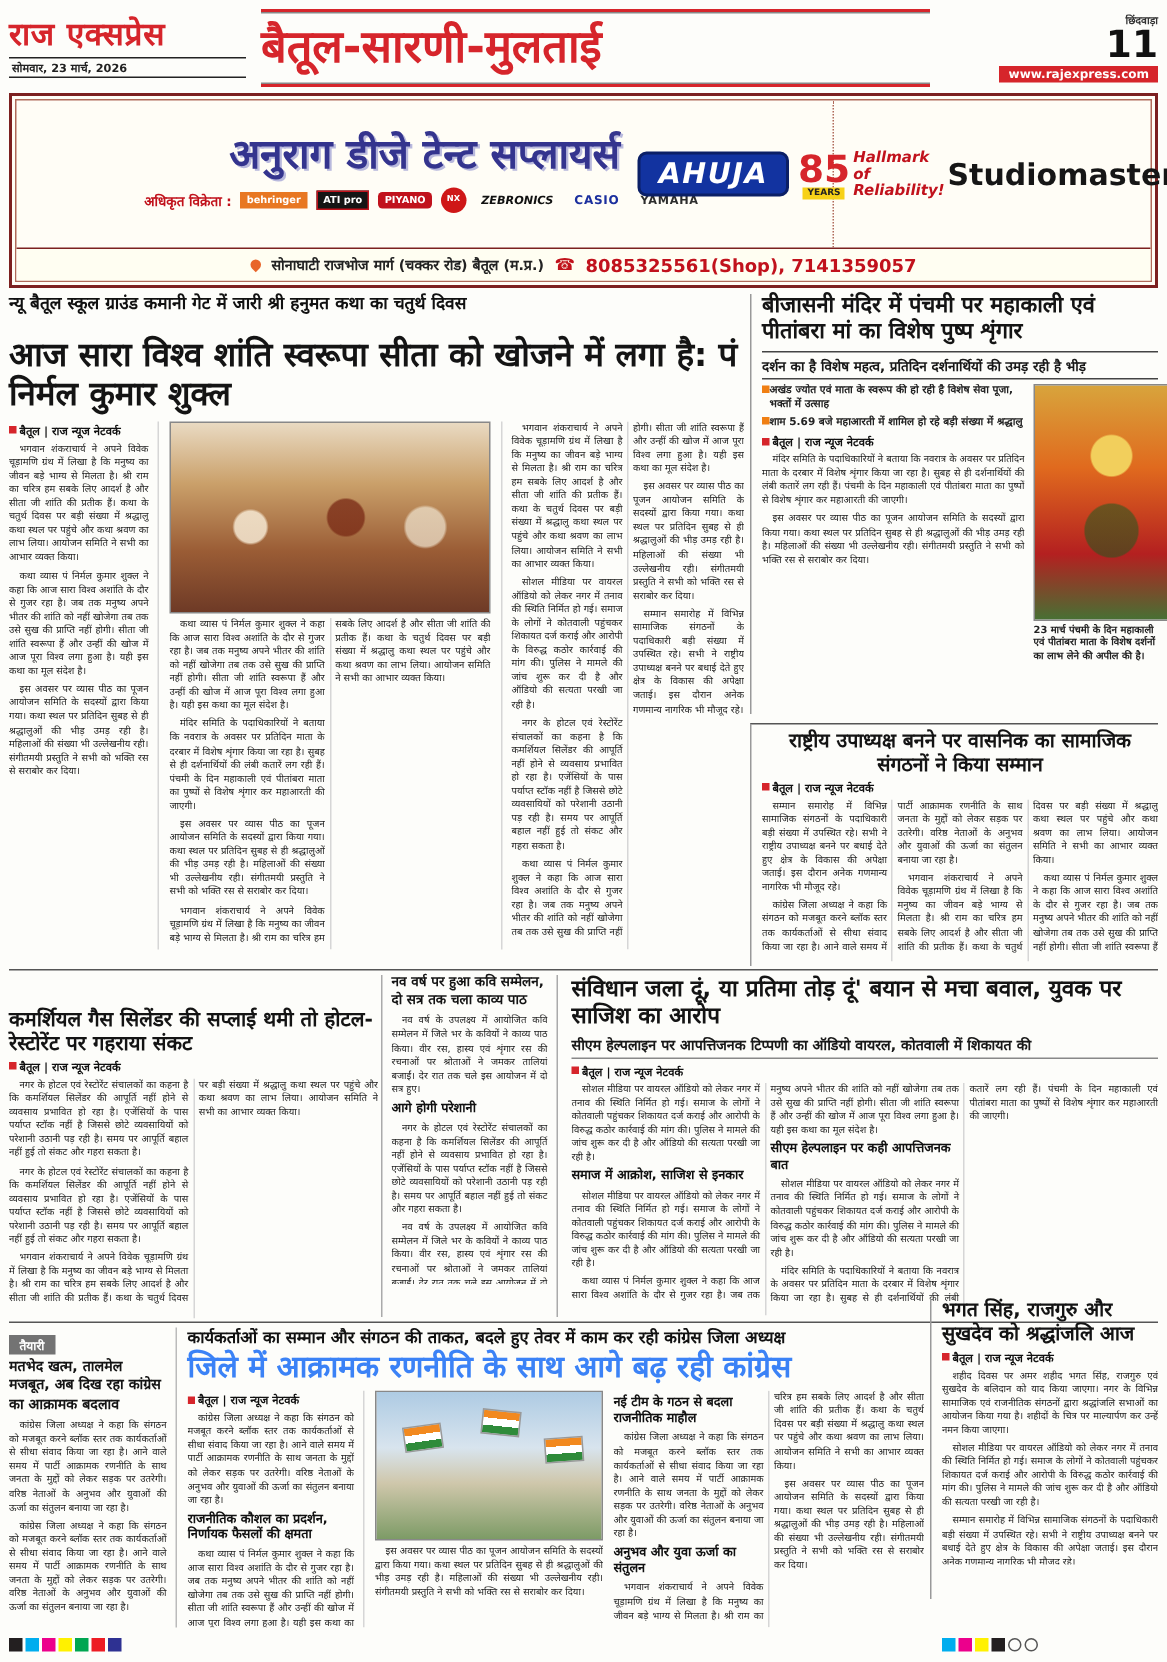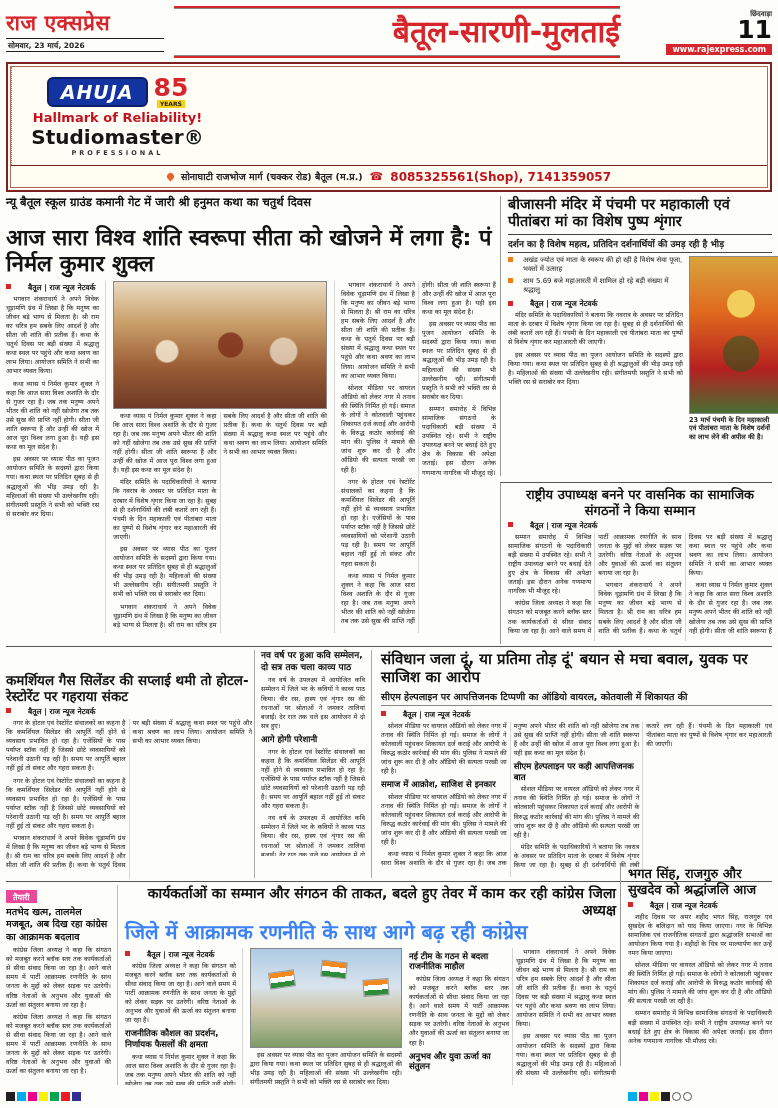--- a/index.html
+++ b/index.html
@@ -6,21 +6,21 @@
   html,body{background:#d9d9d9}
   body{font-family:"DejaVu Sans","Liberation Sans",sans-serif}
   .page{position:relative;width:778px;height:1108px;margin:0 auto;background:#fdfdfa;overflow:hidden}
   .abs{position:absolute}
 
   
   .masthead{left:6px;top:6px;width:766px;height:52px;display:flex;align-items:stretch}
   .mast-left{width:158px;display:flex;flex-direction:column;justify-content:center}
   .logo{font-size:21px;font-weight:bold;color:#d6252b;letter-spacing:.5px;line-height:1}
   .dateline{margin-top:4px;border-top:1.5px solid #222;border-bottom:1px solid #222;font-size:7.5px;font-weight:bold;color:#222;padding:1px 2px}
-  .mast-center{flex:1;margin:0 10px;border-top:2.5px solid #d6252b;border-bottom:2.5px solid #d6252b;display:flex;align-items:center;justify-content:flex-end;box-shadow:inset 0 1px 0 #888,inset 0 -1px 0 #888}
+  .mast-center{flex:1;margin:0 10px;border-top:2.5px solid #d6252b;border-bottom:2.5px solid #d6252b;display:flex;align-items:center;justify-content:flex-start;box-shadow:inset 0 1px 0 #888,inset 0 -1px 0 #888}
   .edition-title{font-size:30px;font-weight:bold;color:#d6252b;line-height:1;padding:4px 0}
   .mast-right{width:142px;display:flex;flex-direction:column;align-items:flex-end;justify-content:center}
   .edition-label{font-size:7px;color:#333;font-weight:bold}
   .pageno{font-size:25px;font-weight:bold;color:#111;line-height:.95}
   .website{background:#d6252b;color:#fff;font-size:8px;font-weight:bold;padding:1px 6px;margin-top:2px}
 
   
   .adv{left:6px;top:62px;width:766px;height:130px;border:2px solid #7c2020;background:#fffdf6}
   .adv-inner{position:absolute;inset:2px;border:1px solid #b06a5a;display:flex;flex-direction:column}
   .adv-main{flex:1;display:flex}
@@ -29,41 +29,41 @@
   .dealer-row{margin-top:7px;display:flex;align-items:center;gap:6px;width:100%;justify-content:center}
   .dealer-label{font-size:9px;font-weight:bold;color:#c1121c;white-space:nowrap}
   .chip{font-size:6.5px;font-weight:bold;white-space:nowrap;padding:2px 4px;line-height:1}
   .chip-behringer{background:#e87722;color:#fff}
   .chip-atipro{background:#151515;color:#fff;border:1px solid #c1121c}
   .chip-piyano{background:#c1121c;color:#fff;border-radius:3px}
   .chip-nx{background:#cf1717;color:#fff;border-radius:50%;width:17px;height:17px;display:flex;align-items:center;justify-content:center;padding:0;font-size:5.5px;text-align:center}
   .chip-zebronics{color:#111;font-style:italic;font-size:7.5px}
   .chip-casio{color:#1b2f9e;font-size:8px;letter-spacing:.5px}
   .chip-yamaha{color:#2d2d2d;font-size:7.5px;letter-spacing:.5px}
-  .adv-right{width:212px;border-left:1px dotted #b06a5a;display:flex;flex-direction:column;align-items:center;justify-content:center;gap:2px;padding:3px}
+  .adv-right{width:212px;border-left:1px dotted #b06a5a;display:flex;flex-direction:row;align-items:center;justify-content:center;gap:2px;padding:3px}
   .ahuja-row{display:flex;align-items:center;gap:6px}
   .ahuja-box{background:#1233a0;border:2px solid #0b1f66;border-radius:6px;color:#fff;font-weight:bold;font-style:italic;font-size:19px;letter-spacing:1px;padding:2px 12px}
   .years{display:flex;flex-direction:column;align-items:center;line-height:1}
   .years-num{font-size:25px;font-weight:bold;color:#d6252b}
   .years-txt{font-size:6px;font-weight:bold;background:#f7d117;color:#222;padding:1px 3px}
-  .tagline{font-size:13px;font-weight:bold;color:#c1121c}
+  .tagline{font-size:10px;font-style:italic;font-weight:bold;color:#c1121c}
   .studiomaster{font-size:20px;font-weight:bold;color:#161616;line-height:1}
   .professional{font-size:6.5px;font-weight:bold;letter-spacing:3px;color:#333}
   .adv-strip{height:22px;border-top:1px solid #7c2020;display:flex;align-items:center;justify-content:center;gap:7px;background:#fffef2}
   .pin{width:7px;height:7px;background:#e8652a;border-radius:50% 50% 50% 0;transform:rotate(-45deg);flex:none}
   .adv-address{font-size:9.5px;font-weight:bold;color:#222}
   .phone-ico{color:#c1121c;font-size:11px}
   .adv-phone{font-size:12px;font-weight:bold;color:#c1121c}
 
   
   .t{font-size:6.4px;line-height:1.42;text-align:justify;color:#1d1d1d;margin-bottom:3px;text-indent:7px}
   .fill{overflow:hidden}
   .cols2{column-count:2;column-gap:7px;column-rule:1px solid #d6d6d6;column-fill:auto;height:100%}
   .cols3{column-count:3;column-gap:7px;column-rule:1px solid #d6d6d6;column-fill:auto;height:100%}
-  .byline{display:flex;align-items:center;gap:17px;margin:1px 0 3px;font-size:7.5px;font-weight:bold;color:#111;text-indent:0}
+  .byline{display:flex;align-items:center;gap:2px;margin:1px 0 3px;font-size:7.5px;font-weight:bold;color:#111;text-indent:0}
   .byline .sq{width:5px;height:5px;background:#d6252b;flex:none}
   .xhead{font-size:8.5px;font-weight:bold;color:#101010;line-height:1.25;margin:3px 0;break-inside:avoid}
   .caption{font-size:6.6px;font-weight:bold;color:#222;line-height:1.3;margin-top:2px}
   .rule{position:absolute;left:6px;width:766px;height:1px;background:#555}
 
   
   .artA{left:6px;top:196px;width:490px;height:448px}
   .kicker{font-size:11.5px;font-weight:bold;color:#111;line-height:1.2}
   .headA{font-size:22px;font-weight:bold;color:#141414;line-height:1.18;margin:15px 0 4px}
   .bodyA{display:flex;gap:7px;height:352px}
@@ -74,21 +74,21 @@
       radial-gradient(circle at 55% 50%, rgba(120,40,20,.75) 0 9%, transparent 10%),
       radial-gradient(circle at 80% 55%, rgba(240,230,210,.7) 0 7%, transparent 8%),
       linear-gradient(180deg,#e9dac2 0%,#caa06a 32%,#9a5c35 68%,#6e3a26 100%)}
   .midtextA{flex:1;margin-top:3px}
   .colA2{flex:1;border-left:1px solid #d6d6d6;padding-left:6px}
 
   
   .artB{left:500px;top:196px;width:272px;height:280px;border-left:1px solid #999;padding-left:7px}
   .headB{font-size:14.5px;font-weight:bold;line-height:1.2;color:#141414}
   .subB{font-size:9px;font-weight:bold;color:#181818;border-top:1px solid #444;border-bottom:1px solid #444;padding:2px 0;margin:3px 0}
-  .bullet{display:flex;gap:10px;font-size:7px;font-weight:normal;color:#222;line-height:1.3;margin-bottom:3px}
+  .bullet{display:flex;gap:0;font-size:7px;font-weight:bold;color:#222;line-height:1.3;margin-bottom:3px}
   .bullet .bsq{width:5px;height:5px;background:#f07f13;margin-top:1px;flex:none}
   .bodyB{display:flex;gap:6px}
   .colB1{flex:1}
   .photoBwrap{width:83px}
   .photoB{width:104px;height:158px;border:1px solid #888;background:
       radial-gradient(circle at 50% 30%, #f2cf5c 0 11%, transparent 12%),
       radial-gradient(circle at 50% 62%, rgba(30,90,30,.55) 0 16%, transparent 17%),
       linear-gradient(180deg,#d8a43c 0%,#e06a1e 35%,#b42020 72%,#487034 100%)}
 
   
@@ -104,24 +104,24 @@
   .headE{font-size:9px;font-weight:bold;line-height:1.3;color:#141414;margin-bottom:3px}
   .bodyE{height:180px}
   .artF{left:374px;top:650px;width:398px;height:228px;padding-left:7px}
   .headF{font-size:15px;font-weight:bold;line-height:1.22;color:#141414}
   .subF{font-size:9.5px;font-weight:bold;color:#181818;margin:3px 0;border-bottom:1px solid #888;padding-bottom:2px}
   .bodyF{height:155px}
 
   
   .artG{left:6px;top:885px;width:610px;height:200px;display:flex;gap:7px}
   .gLeft{width:112px;border-right:1px solid #bbb;padding-right:6px}
-  .side-label{display:inline-block;background:#ec4899;color:#fff;font-size:8px;font-weight:bold;padding:1px 7px;margin-bottom:3px}
+  .side-label{display:inline-block;background:#737373;color:#fff;font-size:8px;font-weight:bold;padding:1px 7px;margin-bottom:3px}
   .side-head{font-size:9.5px;font-weight:bold;line-height:1.3;color:#141414;margin-bottom:3px}
   .gMain{flex:1;display:flex;flex-direction:column}
-  .kickerG{font-size:14px;font-weight:bold;text-align:right;color:#111;line-height:1.2}
+  .kickerG{font-size:11px;font-weight:bold;text-align:left;color:#111;line-height:1.2}
   .headG{font-size:20px;font-weight:bold;color:#3b82f6;line-height:1.15;margin:2px 0 4px}
   .bodyG{flex:1;display:flex;gap:7px;overflow:hidden}
   .gCol1{width:118px;border-right:1px solid #d6d6d6;padding-right:6px}
   .gPhotoWrap{width:152px;display:flex;flex-direction:column}
   .photoG{width:152px;height:100px;border:1px solid #888;position:relative;overflow:hidden;background:linear-gradient(180deg,#aecbe3 0%,#d8e4ee 38%,#cfc7ab 62%,#7d9b66 100%)}
   .flag{position:absolute;width:26px;height:17px;background:linear-gradient(180deg,#f2891f 0 33%,#fff 33% 66%,#2e8b3a 66% 100%);border:0.5px solid #999}
   .flag1{left:18px;top:22px;transform:rotate(-8deg)}
   .flag2{left:70px;top:12px;transform:rotate(6deg)}
   .flag3{left:112px;top:30px;transform:rotate(-4deg)}
   .gAfterPhoto{flex:1;margin-top:3px;overflow:hidden}
@@ -153,20 +153,33 @@
     <div class="mast-right">
       <div class="edition-label">छिंदवाड़ा</div>
       <div class="pageno">11</div>
       <div class="website">www.rajexpress.com</div>
     </div>
   </div>
 
   <div class="abs adv">
     <div class="adv-inner">
       <div class="adv-main">
+        <div class="adv-left">
+          <div class="adv-title">अनुराग डीजे टेन्ट सप्लायर्स</div>
+          <div class="dealer-row">
+            <span class="dealer-label">अधिकृत विक्रेता :</span>
+            <span class="chip chip-behringer">behringer</span>
+            <span class="chip chip-atipro">ATI pro</span>
+            <span class="chip chip-piyano">PIYANO</span>
+            <span class="chip chip-nx">NX</span>
+            <span class="chip chip-zebronics">ZEBRONICS</span>
+            <span class="chip chip-casio">CASIO</span>
+            <span class="chip chip-yamaha">YAMAHA</span>
+          </div>
+        </div>
         <div class="adv-right">
           <div class="ahuja-row">
             <span class="ahuja-box">AHUJA</span>
             <span class="years">
               <span class="years-num">85</span>
               <span class="years-txt">YEARS</span>
             </span>
           </div>
           <div class="tagline">Hallmark of Reliability!</div>
           <div class="studiomaster">Studiomaster®</div>

